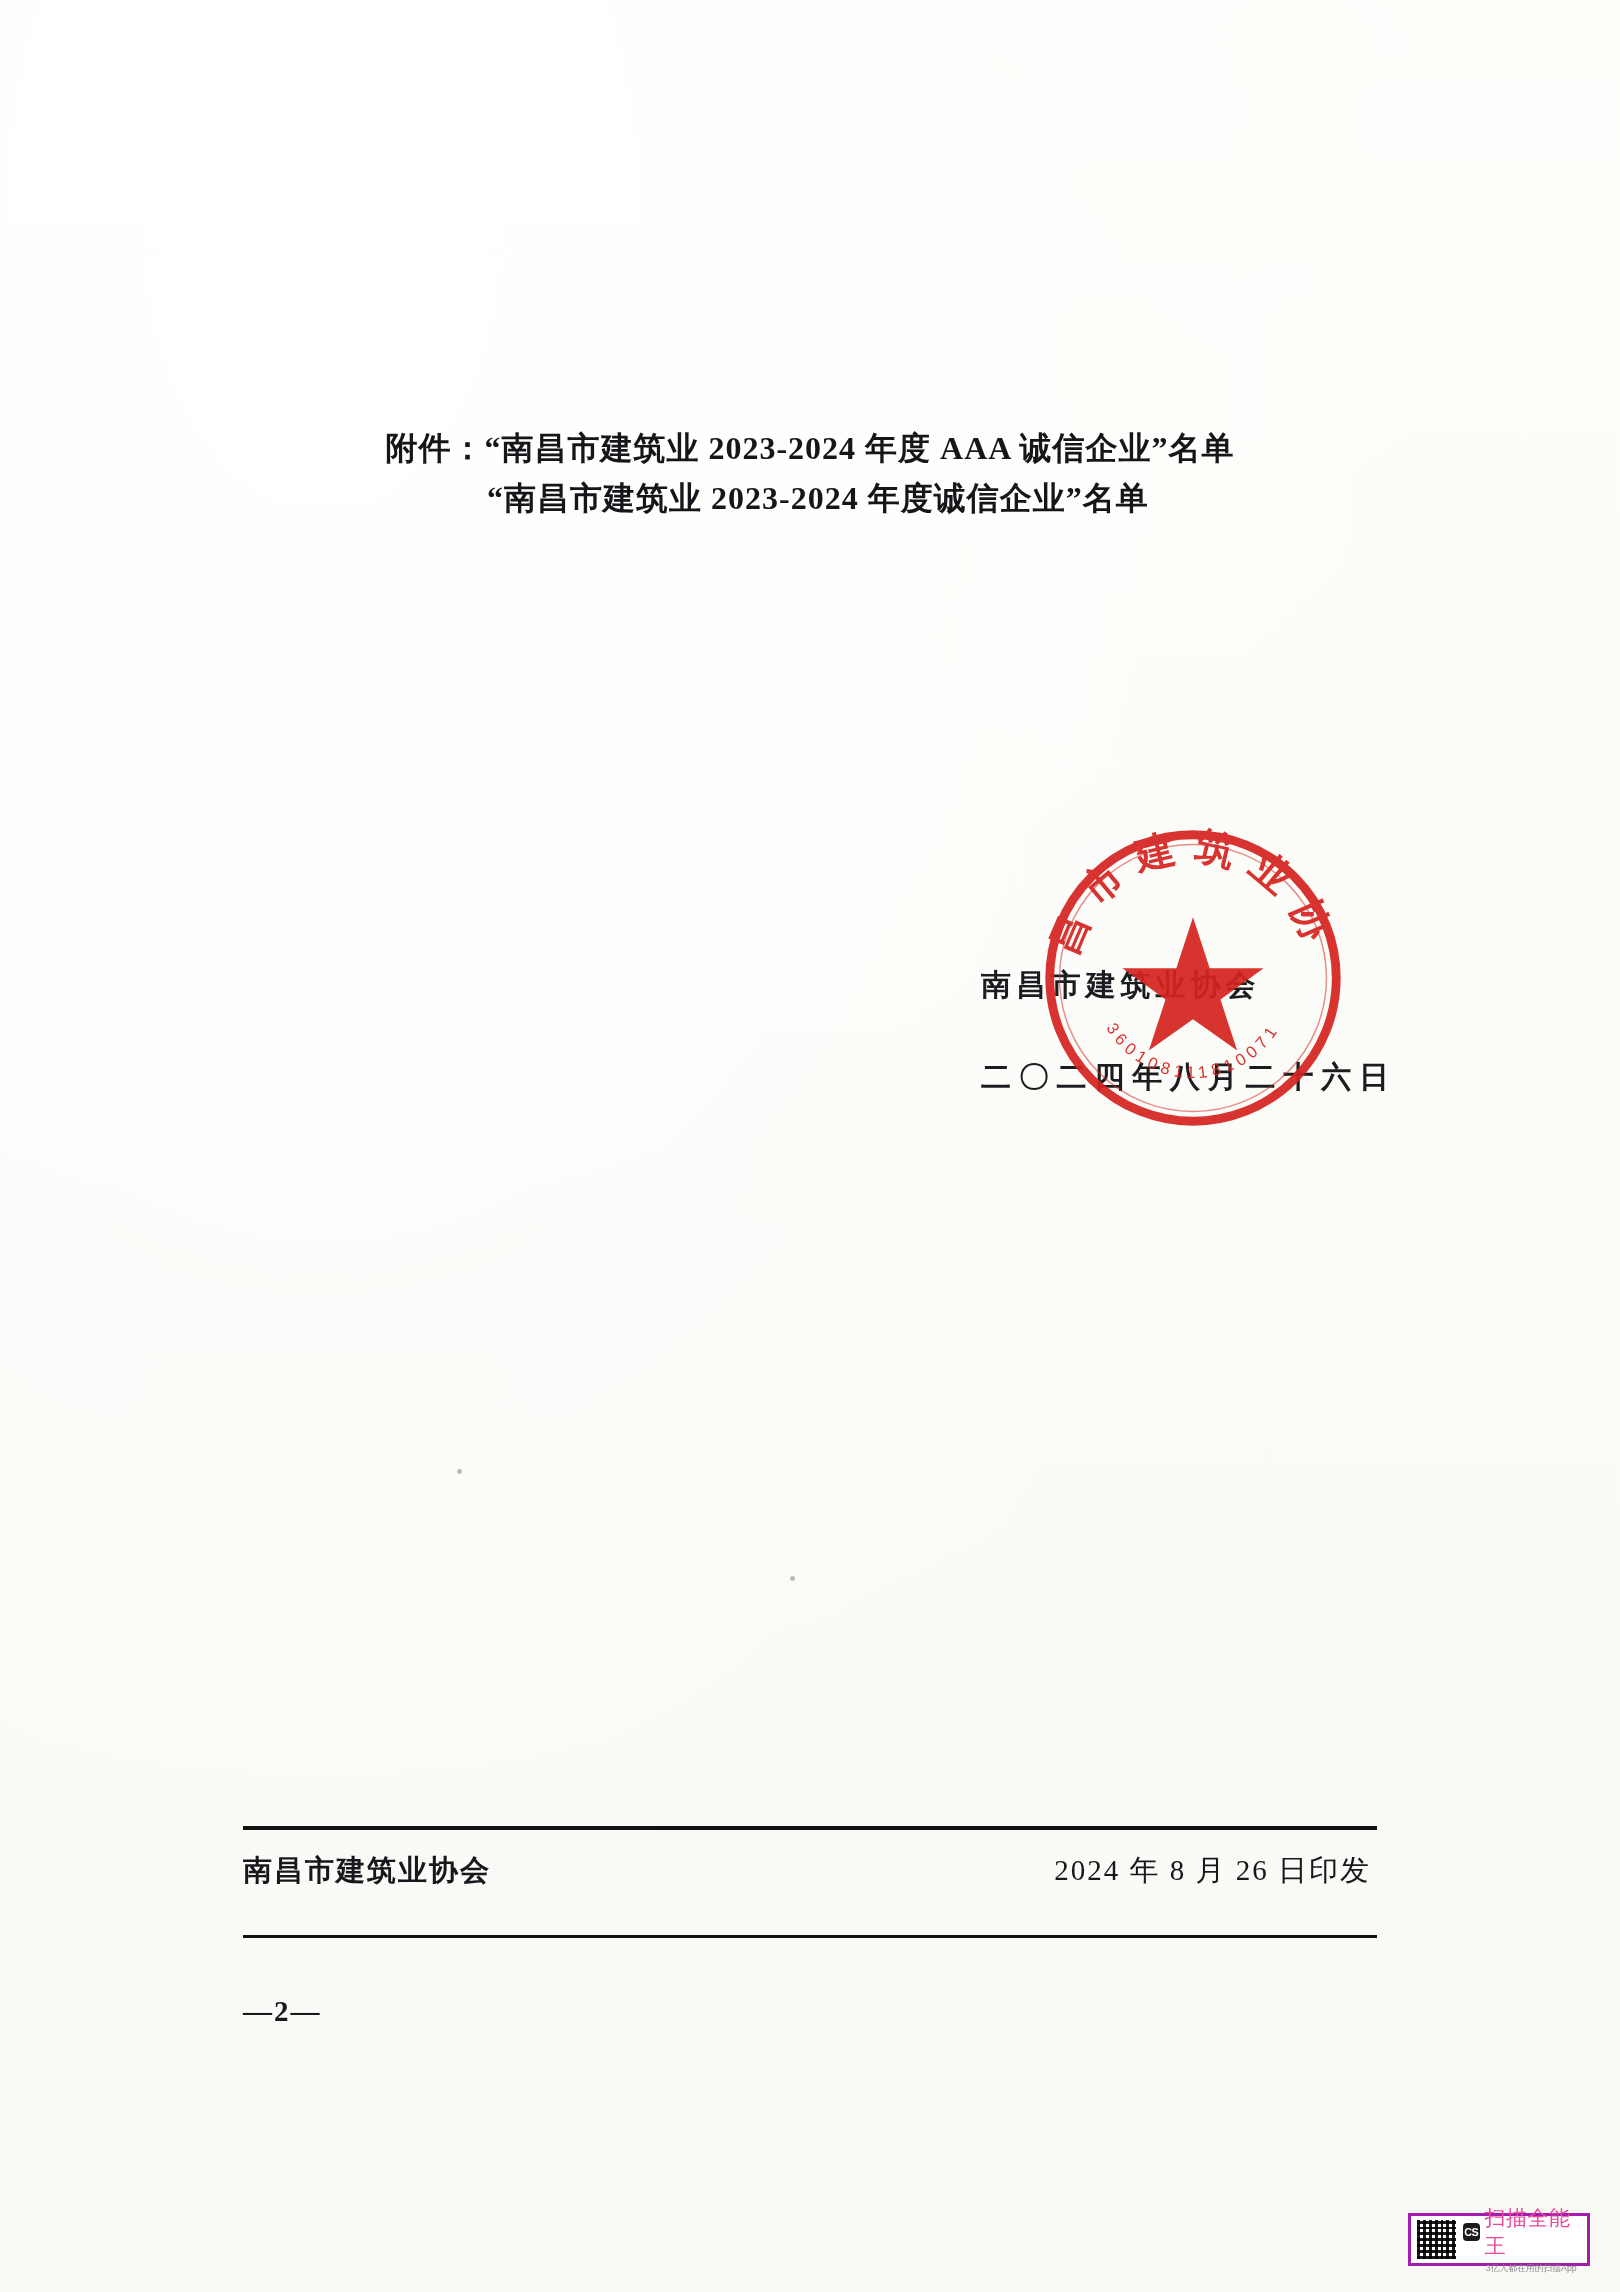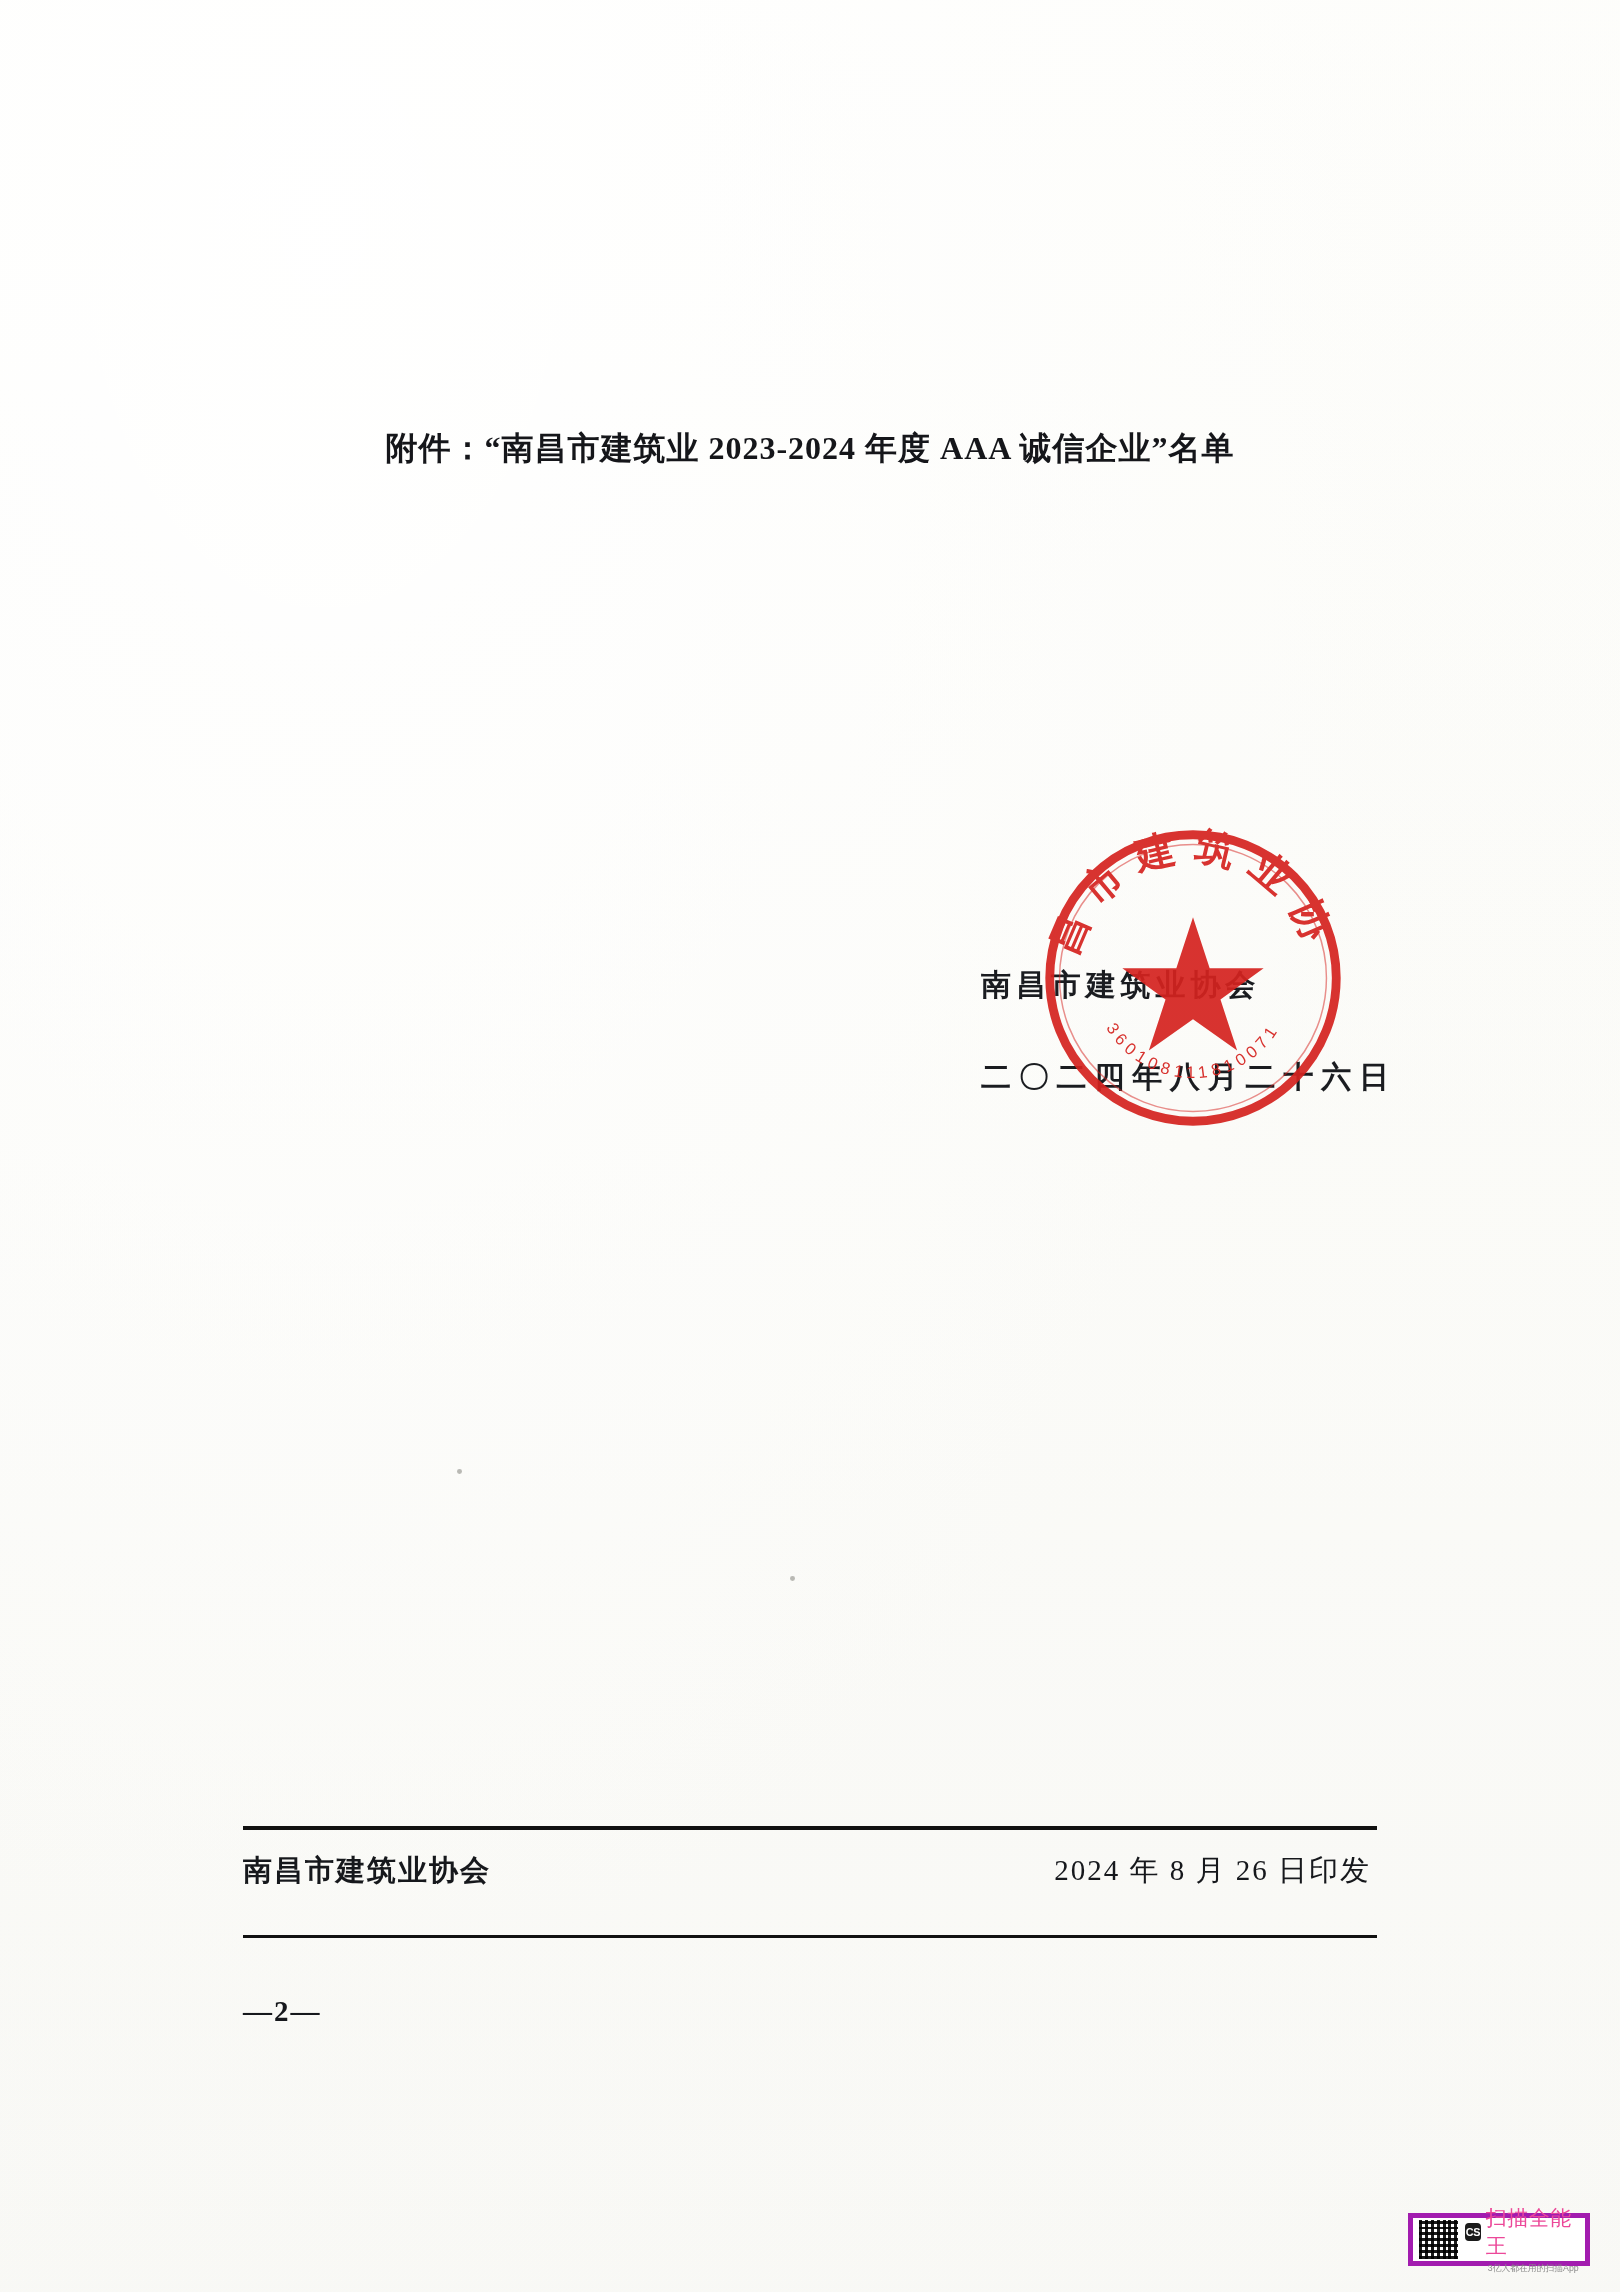--- a/index.html
+++ b/index.html
@@ -146,21 +146,21 @@
   .speck-2 { left: 790px; top: 1576px; width: 4.9px; height: 4.9px; }
 
   
   .cs-watermark {
     position: absolute;
     left: 1408px;
     top: 2213px;
     width: 182px;
     height: 53px;
     background: #ffffff;
-    border: 5px solid #a21caf;
+    border: 3px solid #a21caf;
     display: flex;
     align-items: center;
     padding: 0 5.9px;
     box-sizing: border-box;
     gap: 6.9px;
   }
   .cs-qr {
     width: 39px;
     height: 39px;
     flex: none;
@@ -198,20 +198,21 @@
   }
 </style>
 </head>
 <body>
 
 <div class="page">
   <div class="content">
 
     <div class="attach-block">
       <div class="attach-line attach-line-1">附件：“南昌市建筑业 2023-2024 年度 AAA 诚信企业”名单</div>
+      <div class="attach-line attach-line-2">“南昌市建筑业 2023-2024 年度诚信企业”名单</div>
     </div>
 
     <div class="signature">
       <div class="sig-org">南昌市建筑业协会</div>
       <div class="sig-date">二〇二四年八月二十六日</div>
     </div>
 
     <svg class="seal" viewBox="0 0 320 320">
       <defs>
         <path id="sealArcTop" d="M 40 160 A 120 120 0 0 1 280 160"></path>

